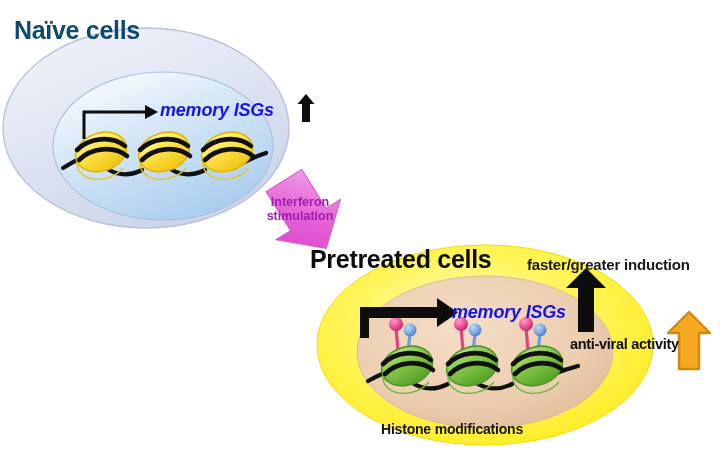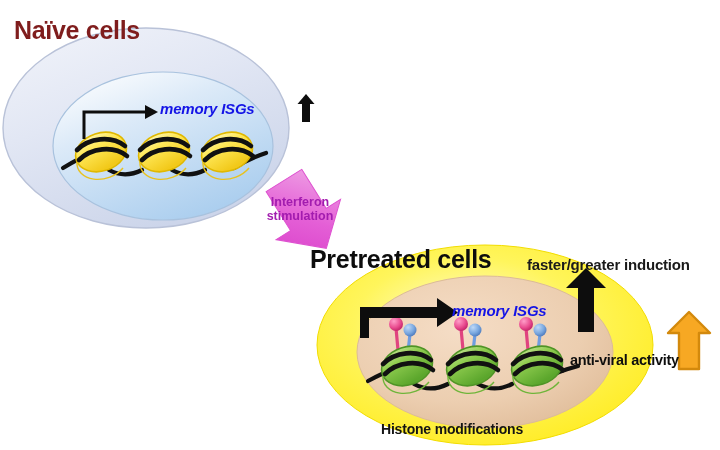--- a/index.html
+++ b/index.html
@@ -28,33 +28,33 @@
     position: absolute;
     white-space: pre;
     line-height: 1.08;
     font-weight: bold;
   }
   .title-naive {
     left: 14px;
     top: 17px;
     font-size: 25px;
     font-weight: bold;
-    color: #7f1d1d;
+    color: #0c4a6e;
     letter-spacing: -0.3px;
   }
   .title-pre {
     left: 310px;
     top: 246px;
     font-size: 25px;
     font-weight: bold;
     color: #0d0d0d;
     letter-spacing: -0.3px;
   }
   .isg {
-    font-size: 15px;
+    font-size: 18px;
     font-weight: bold;
     font-style: italic;
     color: #1414e6;
     letter-spacing: -0.2px;
   }
   .isg-naive { left: 160px; top: 101px; }
   .isg-pre   { left: 452px; top: 303px; }
   .ifn {
     left: 248px;
     top: 196px;
@@ -71,21 +71,20 @@
     color: #1a1a1a;
     letter-spacing: -0.2px;
   }
   .antiviral {
     left: 570px;
     top: 337px;
     font-size: 14.5px;
     font-weight: bold;
     color: #0d0d0d;
     letter-spacing: -0.3px;
-    margin-top: 16px;
   }
   .hist {
     left: 381px;
     font-size: 14px;
     font-weight: bold;
     color: #141414;
     letter-spacing: -0.2px;
   }
   .hist-1 { top: 400px; }
   .hist-2 { top: 422px; text-align: center; }

